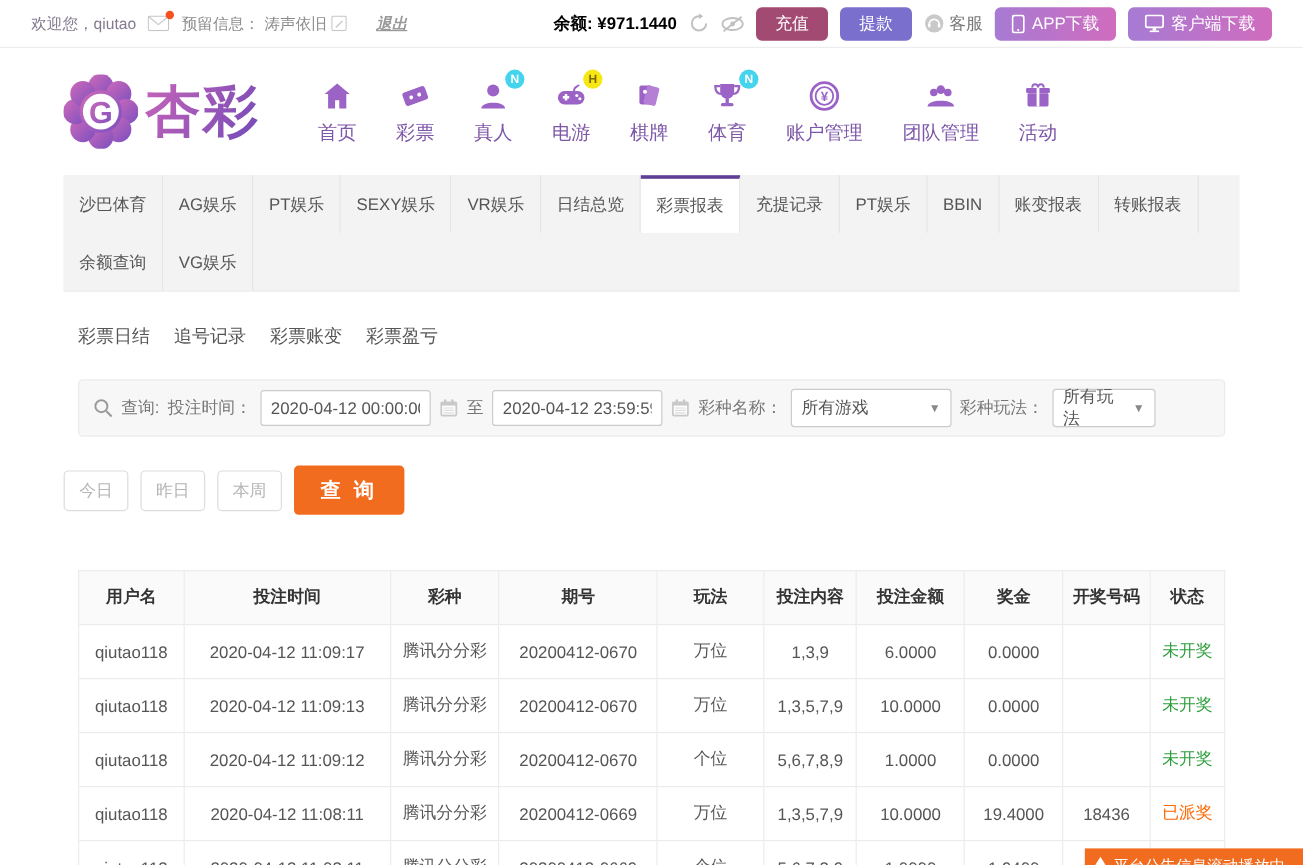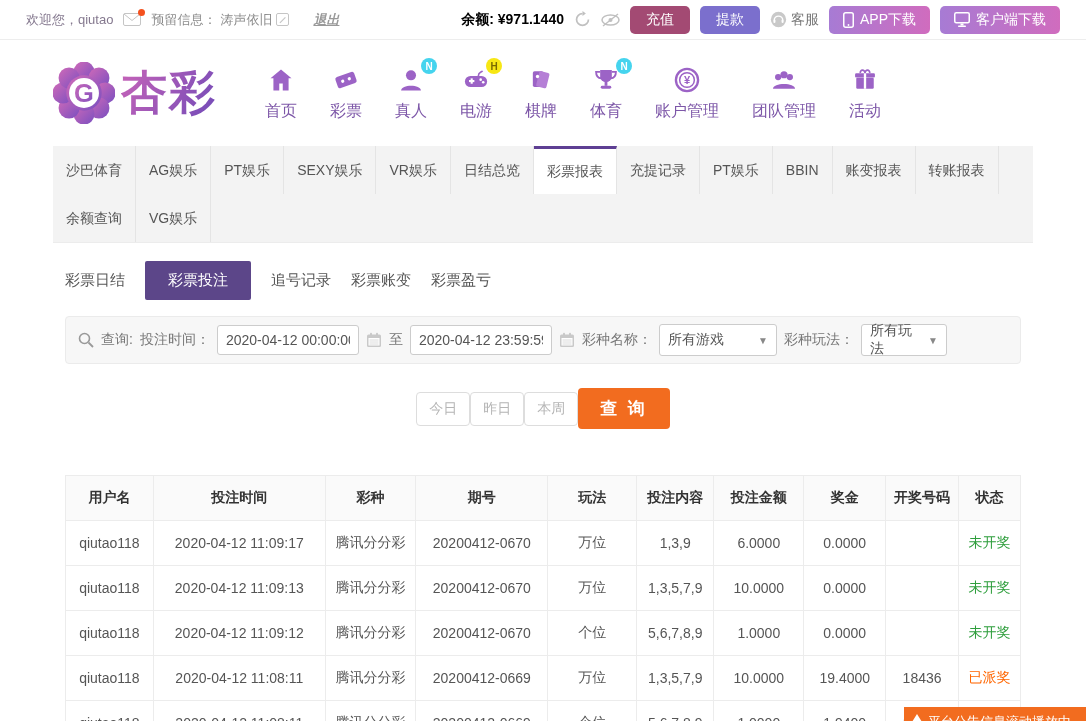--- a/index.html
+++ b/index.html
@@ -63,24 +63,24 @@
   .filterbar { margin:8px 12px 0; background:#f7f7f7; border:1px solid #ebebeb;
     border-radius:4px; height:48px; display:flex; align-items:center; padding:0 12px;
     gap:7px; font-size:14px; color:#777; }
   .filterbar input { height:30px; width:142px; border:1px solid #ccc; border-radius:3px;
     padding:0 8px; font-size:14px; color:#555; background:#fff;
     font-family:"Liberation Sans","DejaVu Sans",sans-serif; }
   .selectbox { height:32px; border:1px solid #ccc; border-radius:3px; background:#fff;
     display:flex; align-items:center; justify-content:space-between; padding:0 8px;
     color:#555; cursor:pointer; }
   .selectbox .arrow { color:#888; font-size:10px; margin-left:8px; }
-  .sel-game { width:118px; } .sel-play { width:86px; }
-
-  
-  .quickrow { margin-top:24px; display:flex; justify-content:center; align-items:center; }
+  .sel-game { width:134px; } .sel-play { width:86px; }
+
+  
+  .quickrow { margin-top:24px; display:flex; justify-content:flex-start; align-items:center; gap:10px; }
   .btn-ghost { background:#fff; border:1px solid #ddd; border-radius:4px; color:#b5b5b5;
     font-size:14px; padding:7px 12px; cursor:pointer; }
   .btn-search { background:#f26c1f; border:none; border-radius:4px; color:#fff;
     font-size:17px; font-weight:bold; padding:9px 22px; letter-spacing:3px; cursor:pointer; }
 
   
   .tablewrap { margin:46px 12px 0; }
   table { width:100%; border-collapse:collapse; table-layout:fixed; }
   th,td { border:1px solid #ececec; height:45px; text-align:center; font-size:14px;
     color:#555; overflow:hidden; white-space:nowrap; }
@@ -317,21 +317,20 @@
     <span class="tab">PT娱乐</span>
     <span class="tab">BBIN</span>
     <span class="tab">账变报表</span>
     <span class="tab">转账报表</span>
     <span class="tab">余额查询</span>
     <span class="tab">VG娱乐</span>
   </div>
 
   <div class="subtabs">
     <span class="subtab">彩票日结</span>
-    <span class="subtab active">彩票投注</span>
     <span class="subtab">追号记录</span>
     <span class="subtab">彩票账变</span>
     <span class="subtab">彩票盈亏</span>
   </div>
 
   <div class="filterbar">
     <span>
       <svg width="16" height="16" viewBox="0 0 16 16">
           <circle cx="6.5" cy="6.5" r="5" fill="none" stroke="#999" stroke-width="1.6"></circle>
           <path d="M10.5 10.5 L15 15" stroke="#999" stroke-width="1.8"></path>

